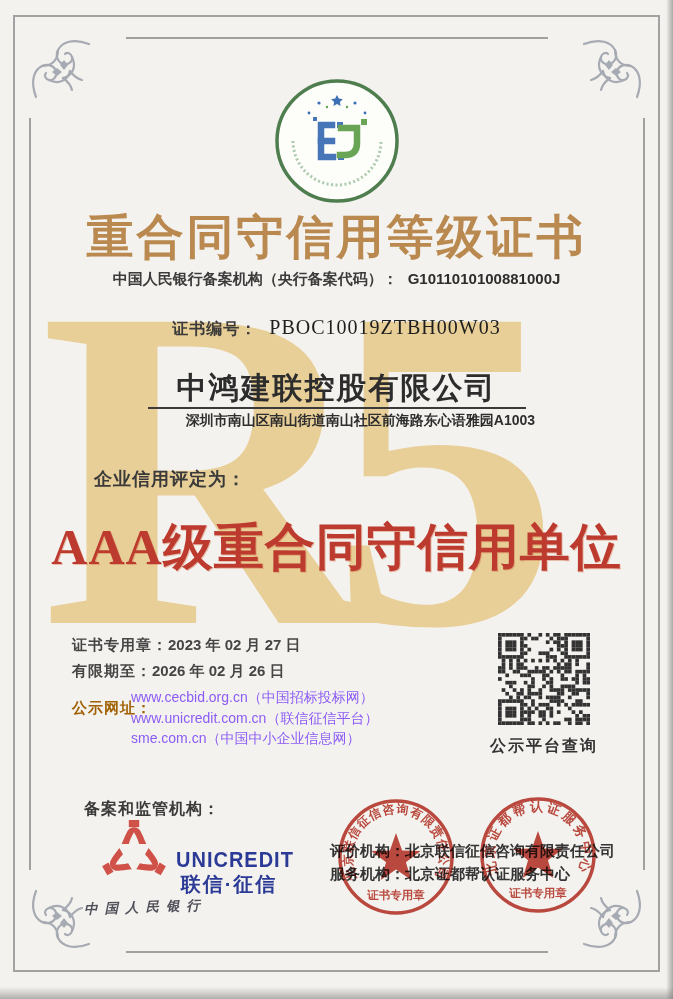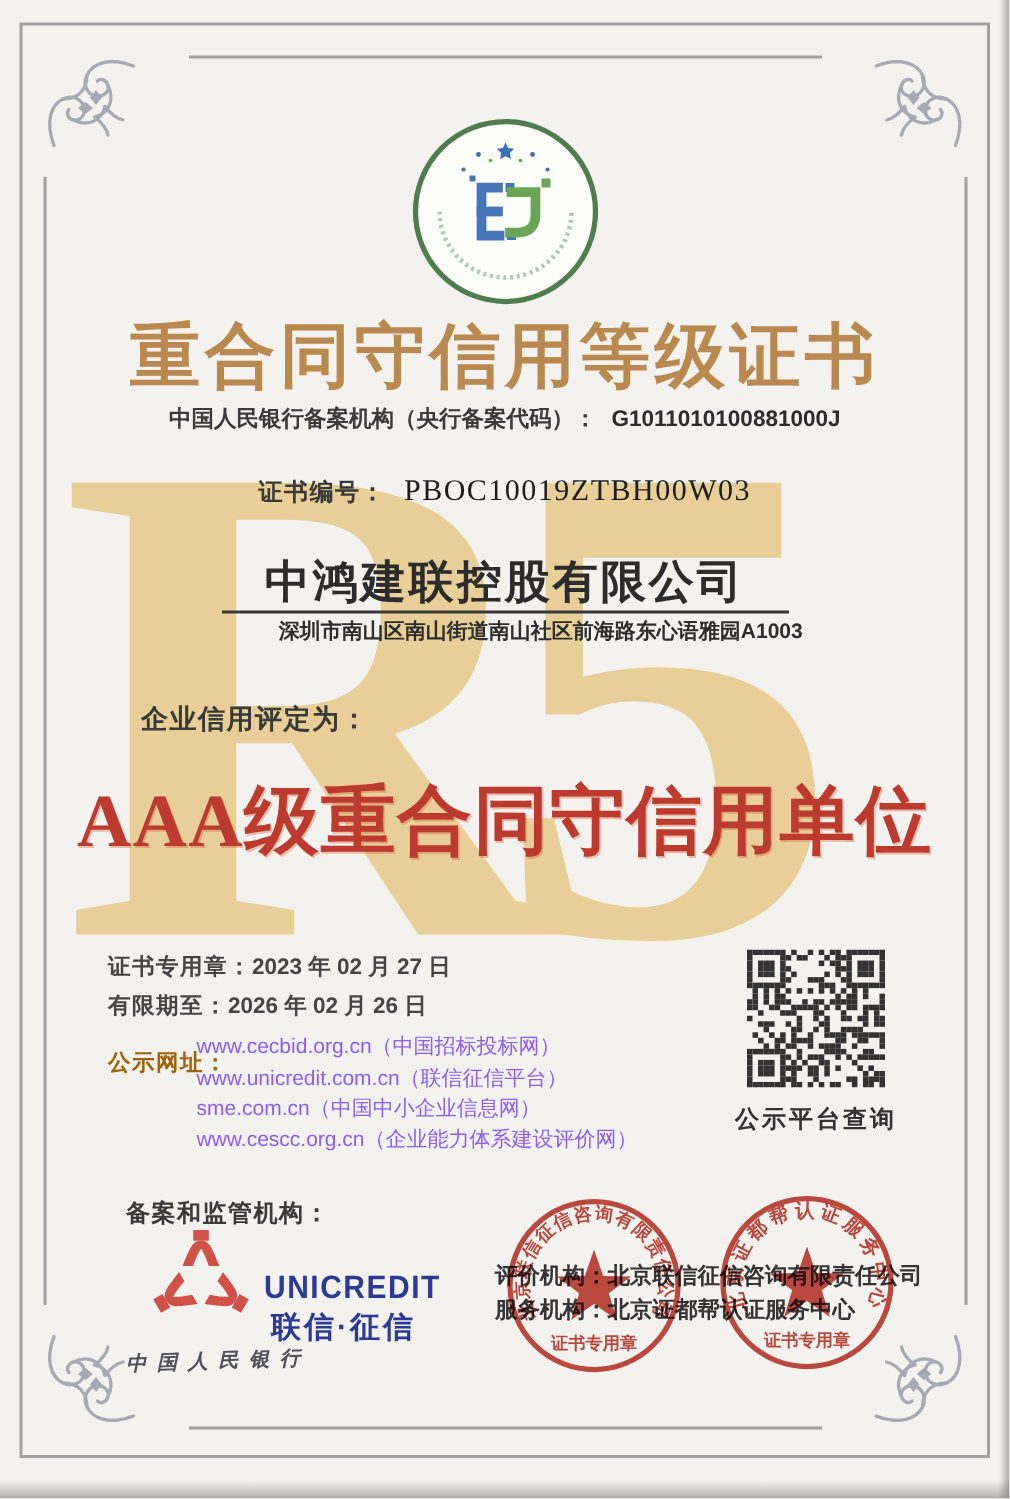--- a/index.html
+++ b/index.html
@@ -185,21 +185,20 @@
   <div class="abs dates">
     <div><span class="lbl">证书专用章：</span><span>2023 年 02 月 27 日</span></div>
     <div><span class="lbl">有限期至：</span><span>2026 年 02 月 26 日</span></div>
   </div>
 
   <div class="abs publicity-label">公示网址：</div>
   <div class="abs publicity-urls">
     <div>www.cecbid.org.cn（中国招标投标网）</div>
     <div>www.unicredit.com.cn（联信征信平台）</div>
     <div>sme.com.cn（中国中小企业信息网）</div>
-    <div>www.cescc.org.cn（企业能力体系建设评价网）</div>
   </div>
 
   <svg class="abs qr" id="qr-svg" viewBox="0 0 92 92">
       <rect x="0.00" y="0.00" width="3.68" height="3.68" fill="#323232"></rect>
       <rect x="3.68" y="0.00" width="3.68" height="3.68" fill="#323232"></rect>
       <rect x="7.36" y="0.00" width="3.68" height="3.68" fill="#323232"></rect>
       <rect x="11.04" y="0.00" width="3.68" height="3.68" fill="#323232"></rect>
       <rect x="14.72" y="0.00" width="3.68" height="3.68" fill="#323232"></rect>
       <rect x="18.40" y="0.00" width="3.68" height="3.68" fill="#323232"></rect>
       <rect x="22.08" y="0.00" width="3.68" height="3.68" fill="#323232"></rect>

